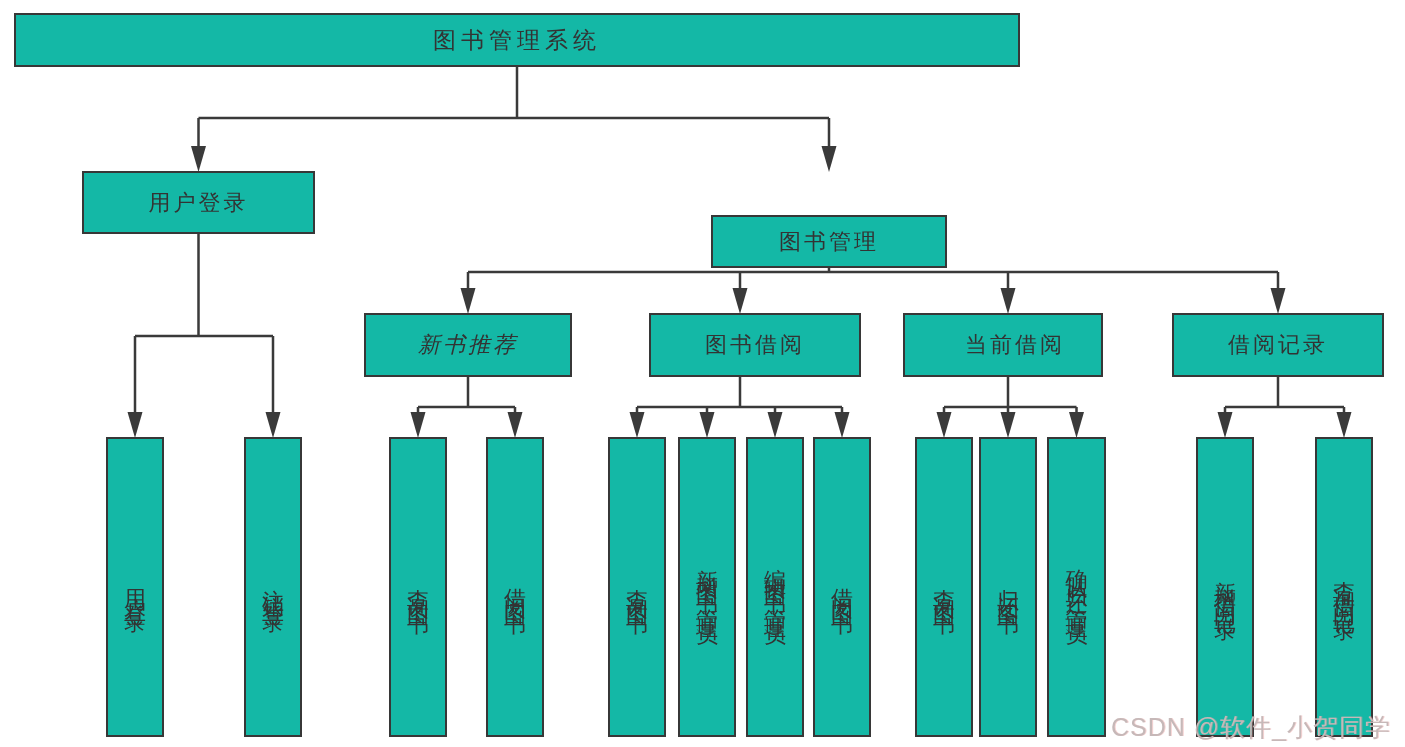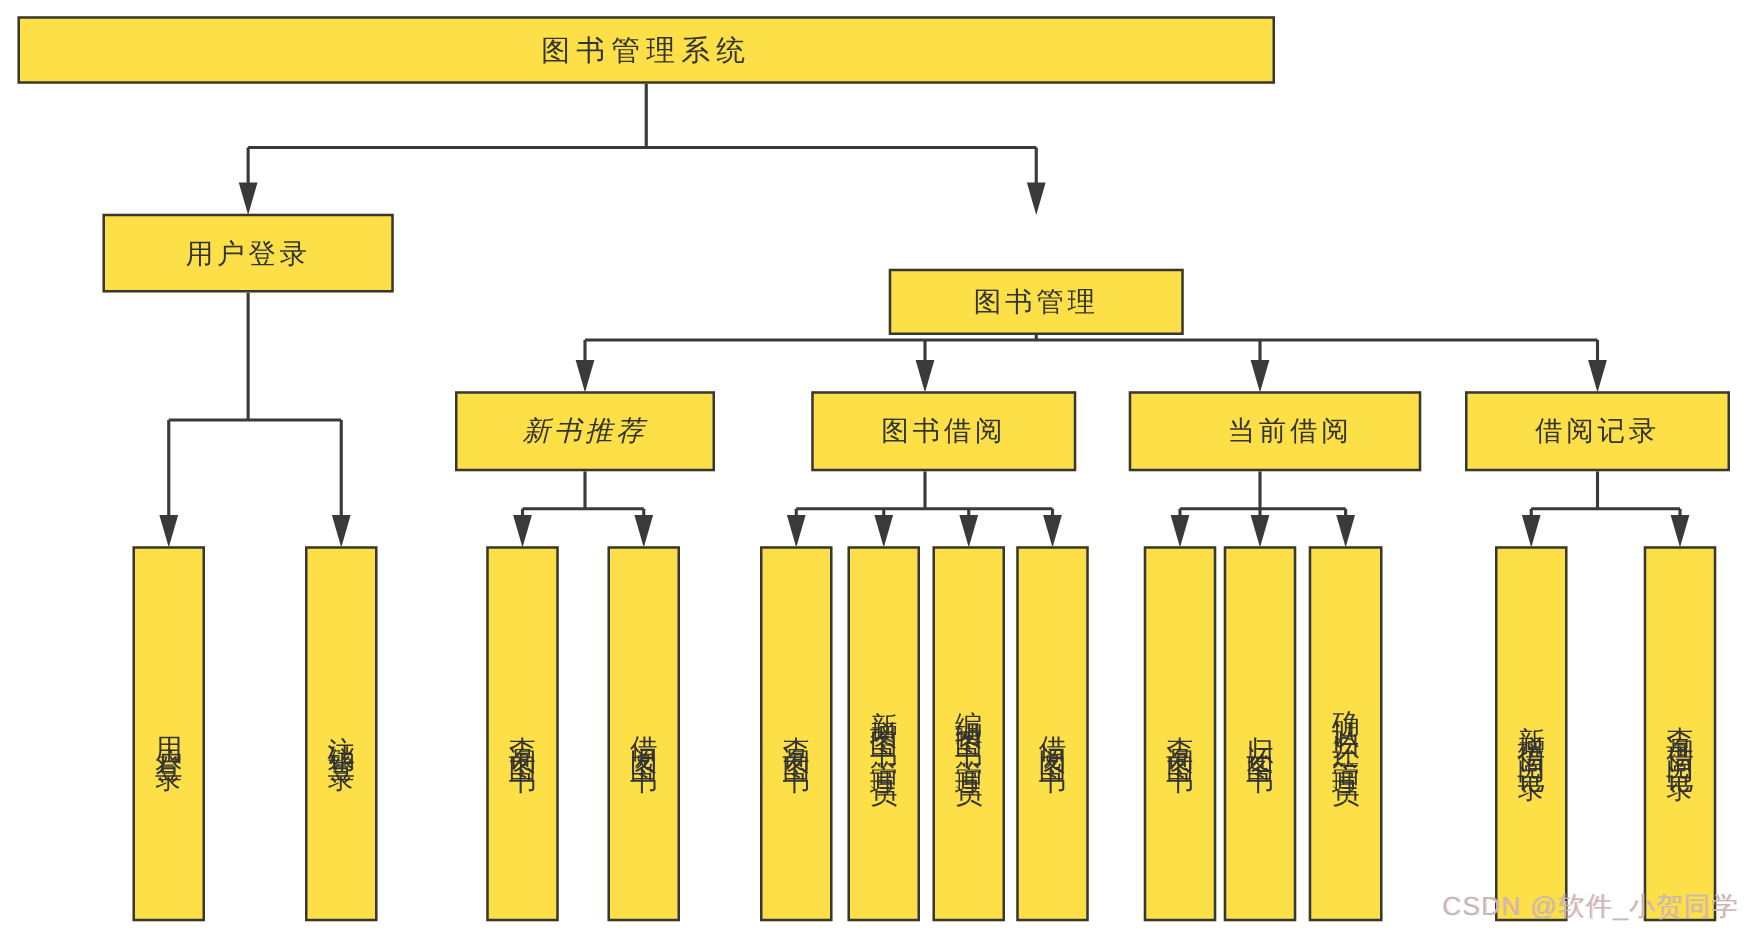--- a/index.html
+++ b/index.html
@@ -18,21 +18,21 @@
   #connectors {
     position: absolute;
     left: 0; top: 0;
     width: 1405px;
     height: 747px;
   }
   .node {
     position: absolute;
     box-sizing: border-box;
     border: 2.5px solid #373737;
-    background: #fde047;
+    background: #14b8a6;
     display: flex;
     align-items: center;
     justify-content: center;
     color: #333333;
   }
   .node.root { border-width: 2px; }
   .node.leaf { border-width: 2.2px; }
   .node .lbl {
     font-size: 22px;
     letter-spacing: 3px;
@@ -45,21 +45,21 @@
     text-orientation: mixed;
     font-size: 22px;
     letter-spacing: 8px;
     white-space: normal;
     line-height: 1;
   }
   #watermark {
     position: absolute;
     right: 14px;
     top: 711px;
-    font-size: 21px;
+    font-size: 25px;
     letter-spacing: 1px;
     color: #c6b8b8;
     text-shadow: 1px 0 0 rgba(235,160,160,0.45);
     white-space: nowrap;
     pointer-events: none;
   }
 </style>
 </head>
 <body>
 
@@ -101,21 +101,21 @@
       </div>
       <div class="node branch" style="left: 711px; top: 171px; width: 236px; height: 53px; margin-top: 44px;">
         <span class="lbl">图书管理</span>
       </div>
       <div class="node branch" style="left: 364px; top: 313px; width: 208px; height: 64px; font-style: italic;">
         <span class="lbl">新书推荐</span>
       </div>
       <div class="node branch" style="left: 634px; top: 313px; width: 212px; height: 64px; margin-left: 15px;">
         <span class="lbl">图书借阅</span>
       </div>
-      <div class="node branch" style="left: 903px; top: 313px; width: 234px; height: 64px; padding-left: 24px;">
+      <div class="node branch" style="left: 903px; top: 313px; width: 200px; height: 64px; padding-left: 24px;">
         <span class="lbl">当前借阅</span>
       </div>
       <div class="node branch" style="left: 1172px; top: 313px; width: 212px; height: 64px;">
         <span class="lbl">借阅记录</span>
       </div>
       <div class="node leaf" style="left: 106px; top: 437px; width: 58px; height: 300px;">
         <span class="lbl">用户登录</span>
       </div>
       <div class="node leaf" style="left: 244px; top: 437px; width: 58px; height: 300px;">
         <span class="lbl">注销登录</span>

